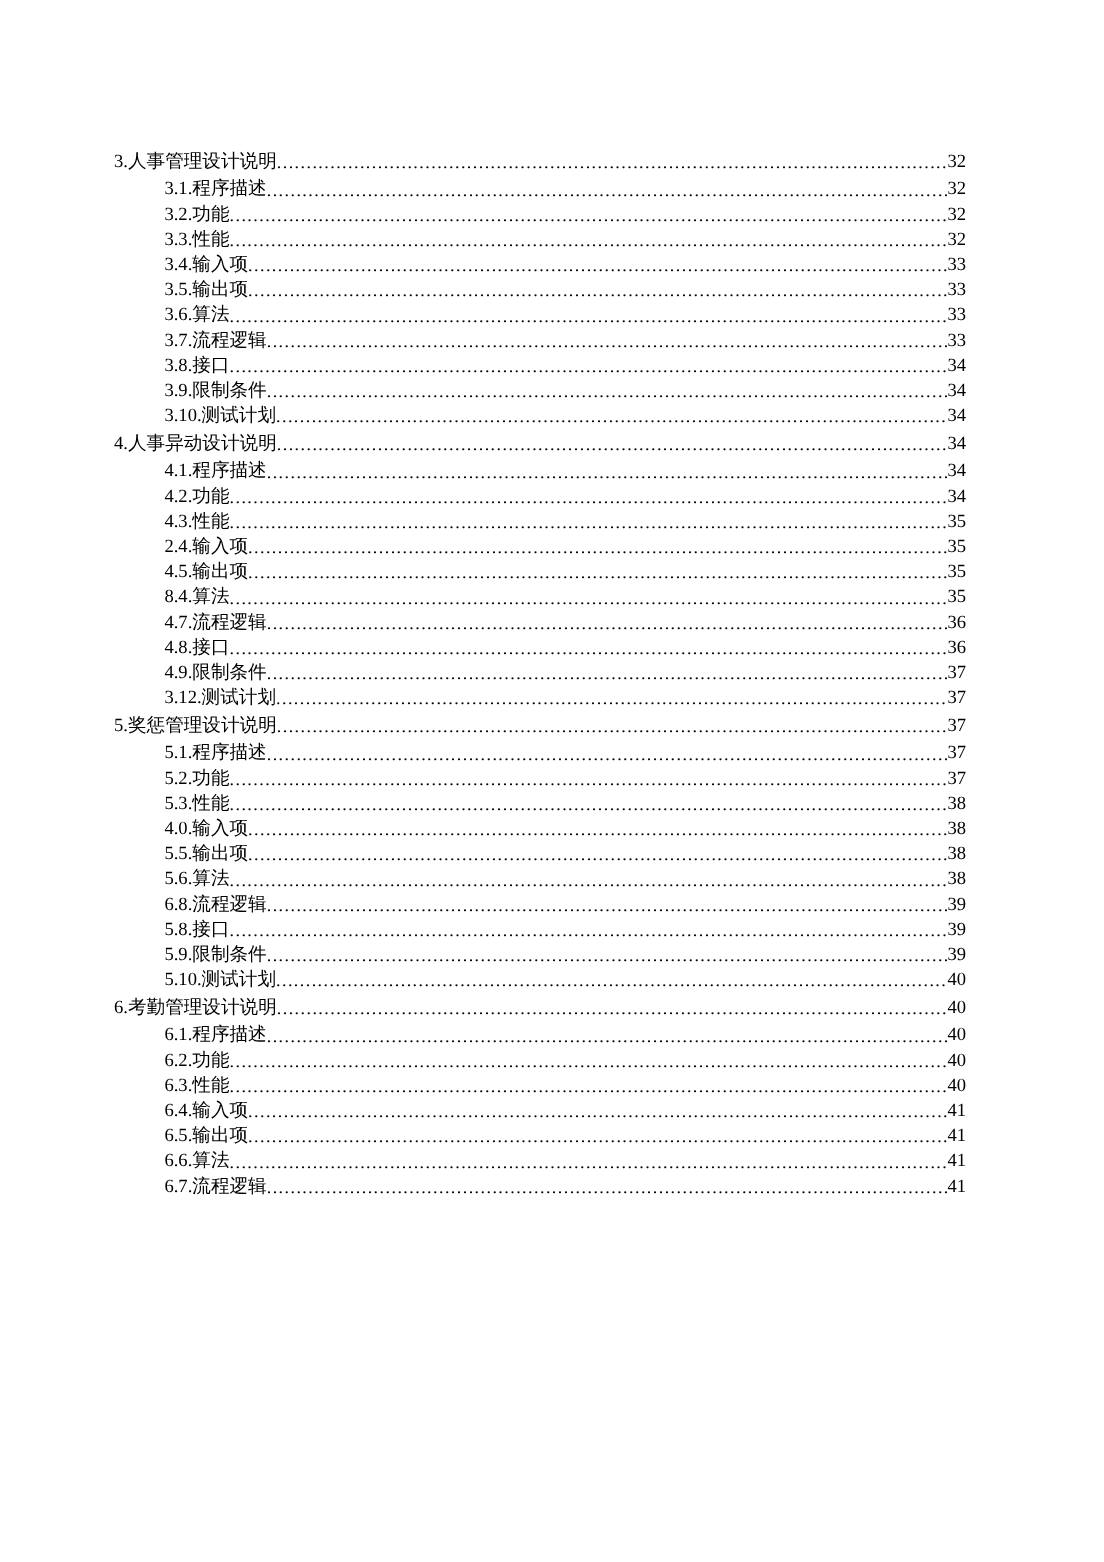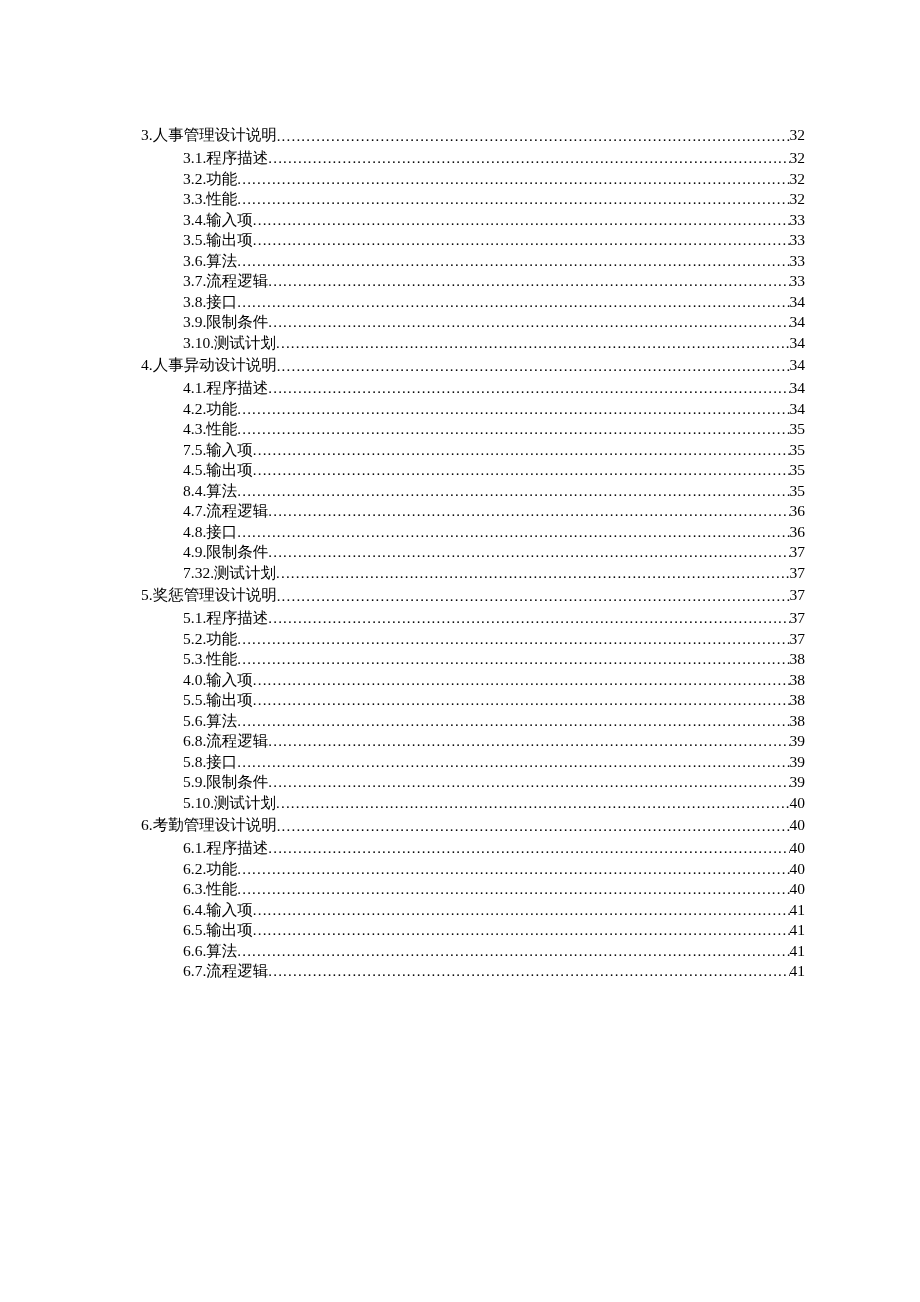--- a/index.html
+++ b/index.html
@@ -8,41 +8,40 @@
     background: #ffffff;
     width: 920px;
   }
   body {
     font-family: "Times New Roman", "SimSun", "宋体", serif;
     color: #000000;
   }
   .page {
     box-sizing: border-box;
     width: 920px;
-    padding: 120px 115px 90px 99px;
+    padding: 120px 115px 90px 53px;
   }
   .toc-line {
     display: flex;
     align-items: baseline;
     font-size: 15.5px;
     line-height: 1.0;
     margin: 0;
     padding: 0;
     white-space: nowrap;
   }
   .toc-line.level-1 {
     margin-top: 7px;
     margin-bottom: 7px;
     padding-left: 42px;
   }
   .toc-line.level-2 {
     margin-top: 5px;
     margin-bottom: 5px;
     padding-left: 84px;
-    align-items: center;
   }
   .toc-label {
     flex: 0 0 auto;
   }
   .toc-leader {
     flex: 1 1 auto;
     overflow: hidden;
     letter-spacing: 1.2px;
     position: relative;
     top: 1px;
@@ -129,21 +128,21 @@
         <span class="toc-label">4.2.功能</span>
         <span class="toc-leader"></span>
         <span class="toc-page">34</span>
       </div>
       <div class="toc-line level-2">
         <span class="toc-label">4.3.性能</span>
         <span class="toc-leader"></span>
         <span class="toc-page">35</span>
       </div>
       <div class="toc-line level-2">
-        <span class="toc-label">7.5.输入项</span>
+        <span class="toc-label">2.4.输入项</span>
         <span class="toc-leader"></span>
         <span class="toc-page">35</span>
       </div>
       <div class="toc-line level-2">
         <span class="toc-label">4.5.输出项</span>
         <span class="toc-leader"></span>
         <span class="toc-page">35</span>
       </div>
       <div class="toc-line level-2">
         <span class="toc-label">8.4.算法</span>
@@ -159,21 +158,21 @@
         <span class="toc-label">4.8.接口</span>
         <span class="toc-leader"></span>
         <span class="toc-page">36</span>
       </div>
       <div class="toc-line level-2">
         <span class="toc-label">4.9.限制条件</span>
         <span class="toc-leader"></span>
         <span class="toc-page">37</span>
       </div>
       <div class="toc-line level-2">
-        <span class="toc-label">7.32.测试计划</span>
+        <span class="toc-label">3.12.测试计划</span>
         <span class="toc-leader"></span>
         <span class="toc-page">37</span>
       </div>
       <div class="toc-line level-1">
         <span class="toc-label">5.奖惩管理设计说明</span>
         <span class="toc-leader"></span>
         <span class="toc-page">37</span>
       </div>
       <div class="toc-line level-2">
         <span class="toc-label">5.1.程序描述</span>

